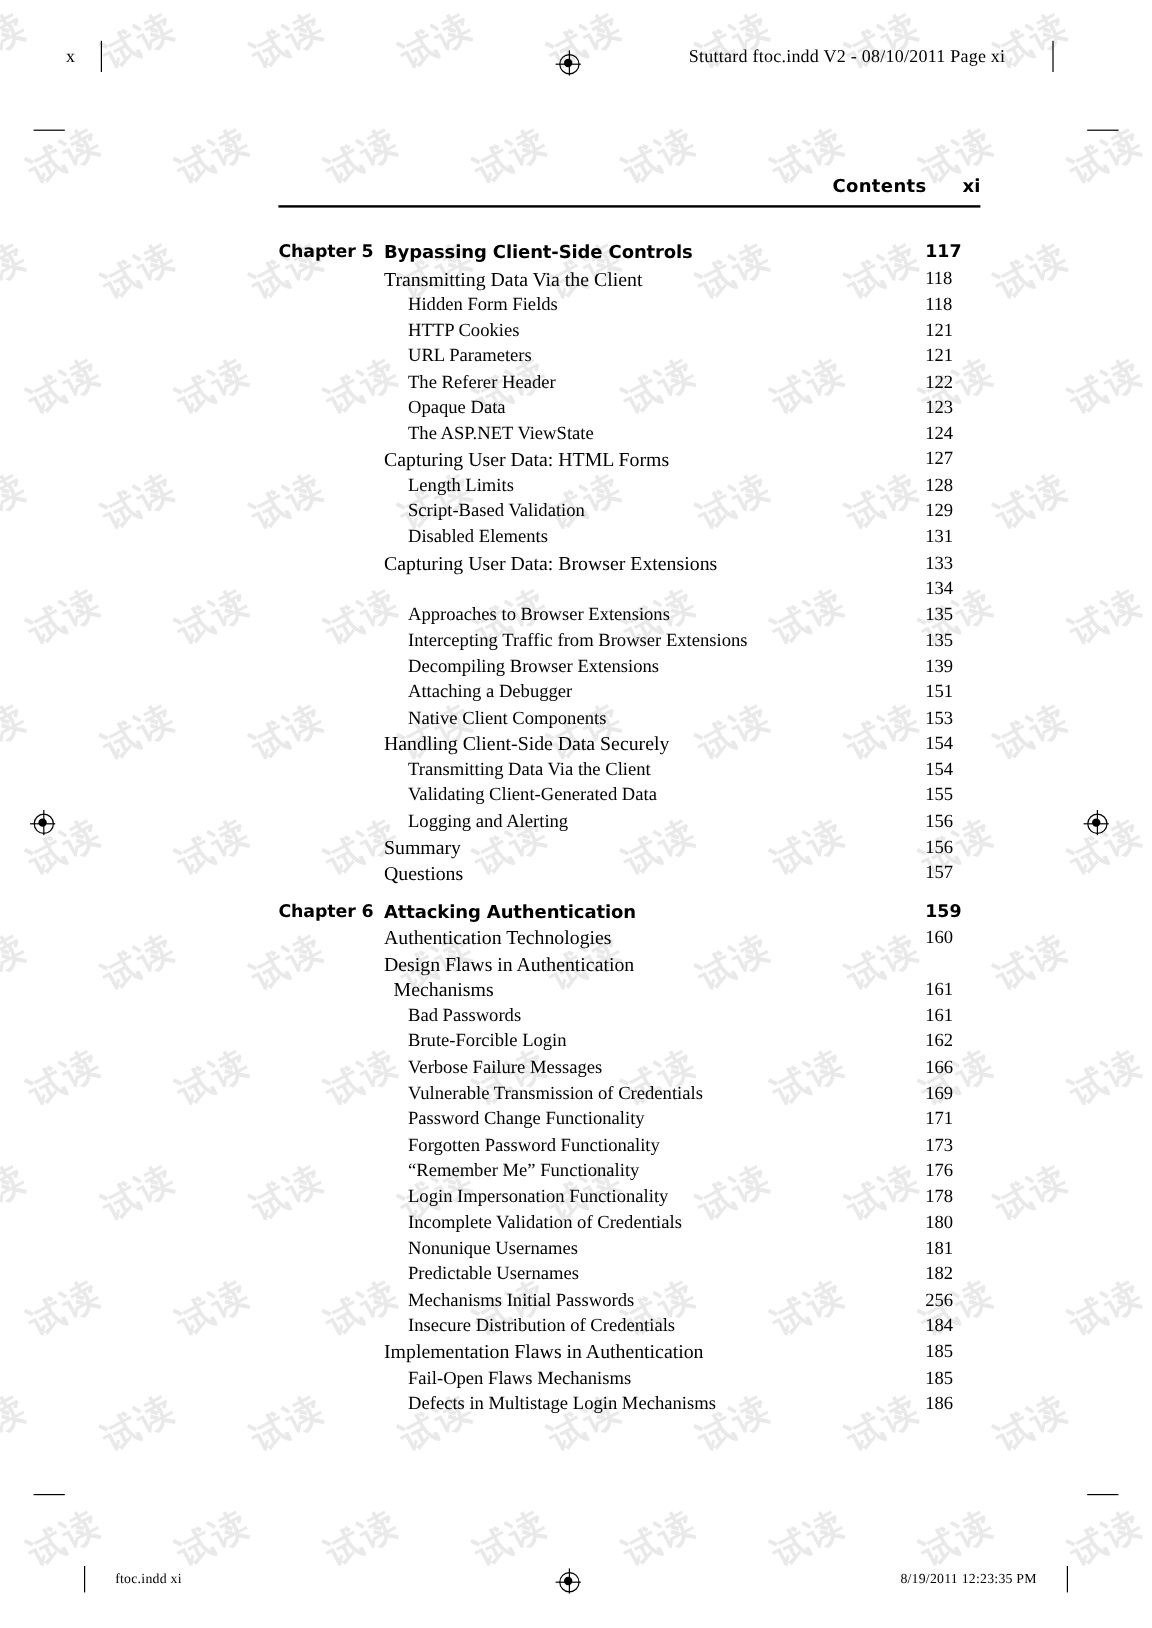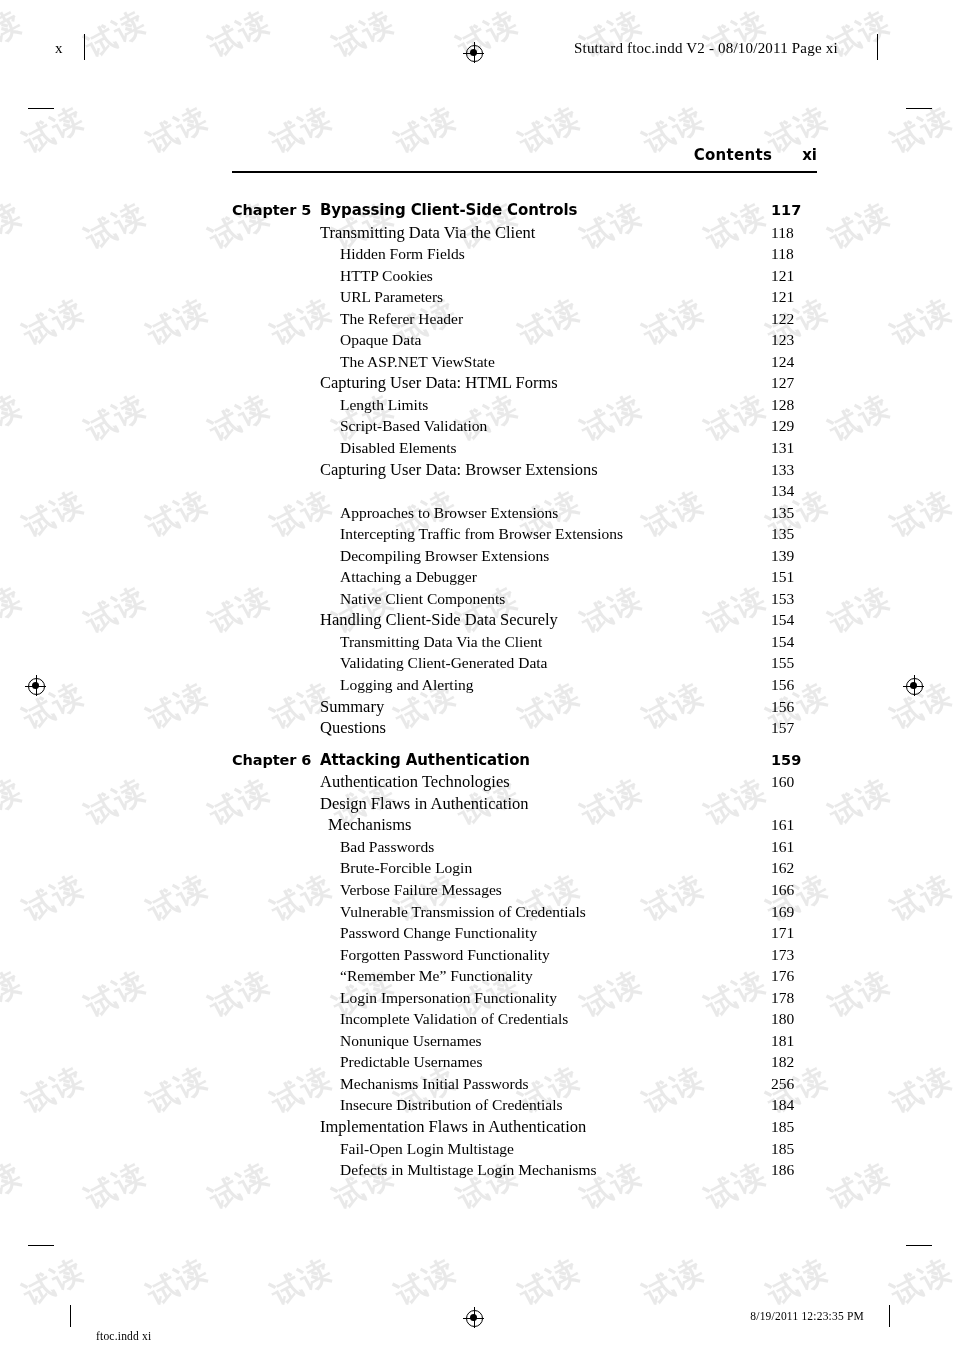--- a/index.html
+++ b/index.html
@@ -231,21 +231,20 @@
     top: -3px;
     width: 1px;
     height: 22px;
     background: #000;
   }
   .footer .f-left {
     position: absolute;
     left: 96px;
     top: 2px;
     letter-spacing: 0.2px;
-    margin-top: 20px;
   }
   .footer .f-right {
     position: absolute;
     right: 96px;
     top: 2px;
     letter-spacing: 0.2px;
     white-space: nowrap;
   }
   .footer .f-rule-right {
     position: absolute;
@@ -618,21 +617,21 @@
         <span class="title">Insecure Distribution of Credentials</span>
         <span class="page">184</span>
       </div>
       <div class="toc-row lvl-a">
         <span class="chapnum"></span>
         <span class="title">Implementation Flaws in Authentication</span>
         <span class="page">185</span>
       </div>
       <div class="toc-row lvl-b">
         <span class="chapnum"></span>
-        <span class="title">Fail-Open Login Multistage</span>
+        <span class="title">Fail-Open Flaws Mechanisms</span>
         <span class="page">185</span>
       </div>
       <div class="toc-row lvl-b">
         <span class="chapnum"></span>
         <span class="title">Defects in Multistage Login Mechanisms</span>
         <span class="page">186</span>
       </div>
     </div>
 
   <div class="footer">

